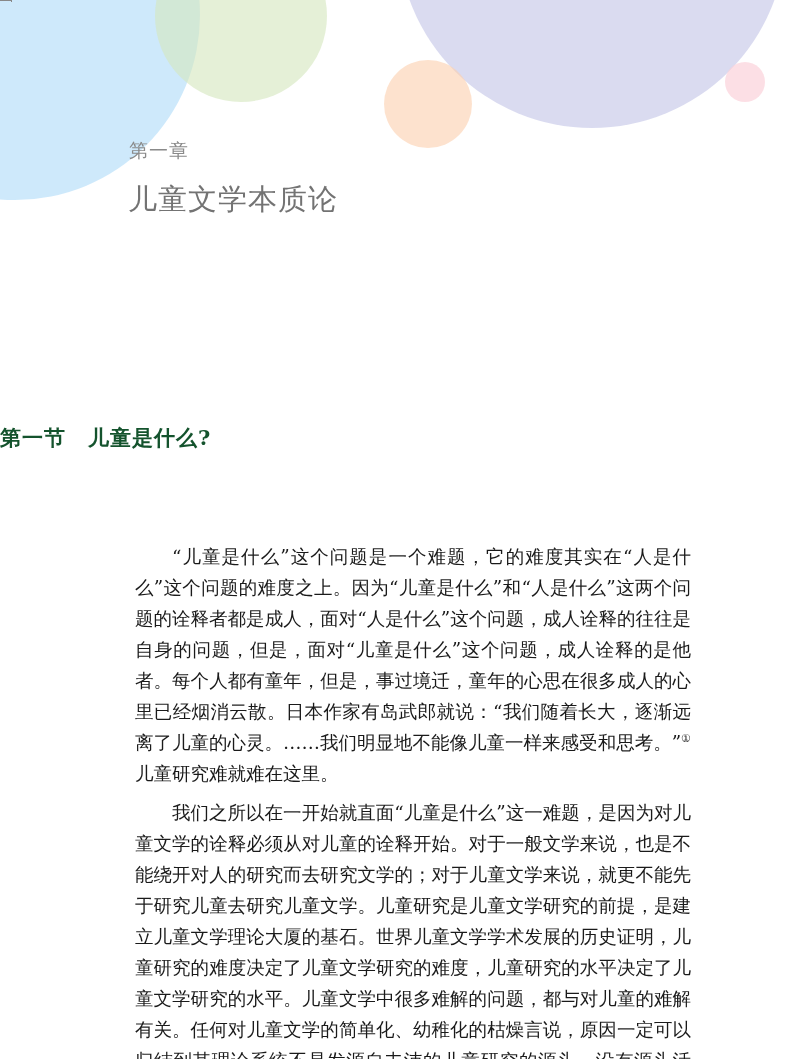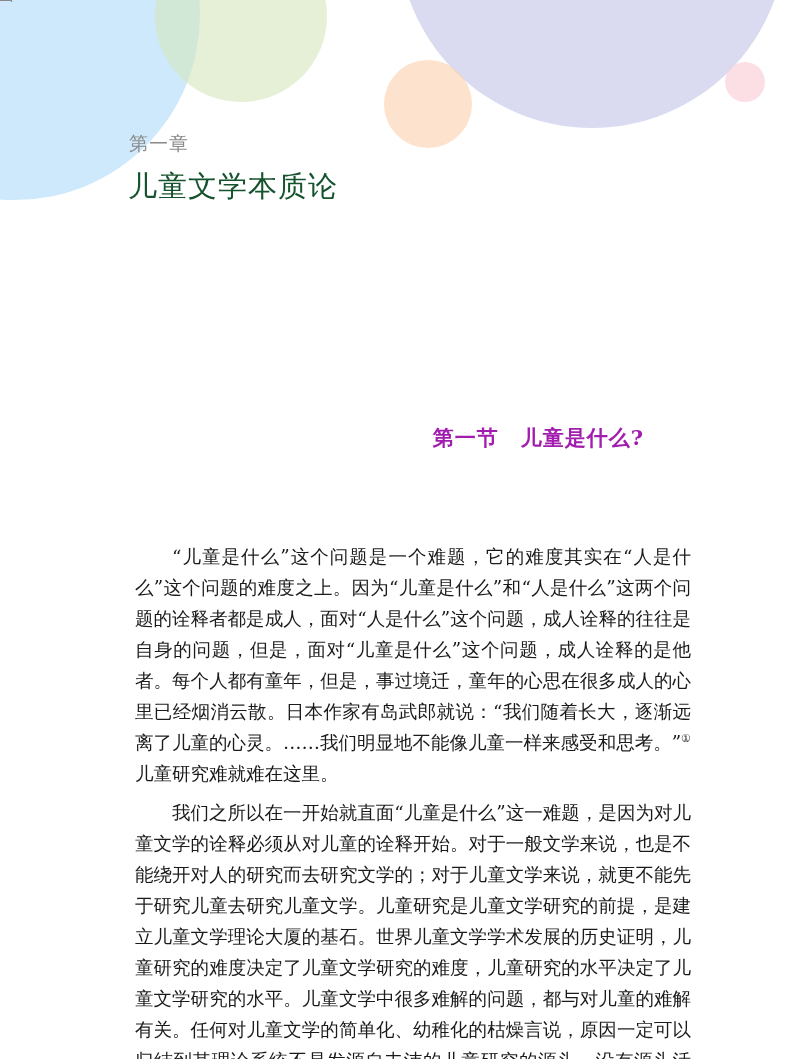--- a/index.html
+++ b/index.html
@@ -11,32 +11,32 @@
     .deco { position: absolute; border-radius: 50%; pointer-events: none; }
     .c-blue   { left: -170px; top: -170px; width: 370px; height: 370px; background: rgba(176,220,248,0.62); }
     .c-green  { left: 155px; top: -70px;  width: 172px; height: 172px; background: rgba(213,230,190,0.62); }
     .c-purple { left: 398px; top: -260px; width: 388px; height: 388px; background: rgba(199,201,232,0.66); }
     .c-orange { left: 384px; top: 60px;   width: 88px;  height: 88px;  background: rgba(251,208,176,0.62); }
     .c-pink   { left: 725px; top: 62px;   width: 40px;  height: 40px;  background: rgba(251,208,216,0.68); }
     .corner-mark { position: absolute; left: 0; top: 0; width: 11px; height: 1px; background: #888; }
     .corner-mark2 { position: absolute; left: 11px; top: 0; width: 1px; height: 2px; background: #888; }
 
     .chapter-label {
-      position: absolute; left: 129px; top: 131px;
+      position: absolute; left: 129px; top: 138px;
       font-family: "DejaVu Sans", "Liberation Sans", sans-serif;
       font-size: 19px; color: #8a8a8a; letter-spacing: 1px;
     }
     .chapter-title {
-      position: absolute; left: 128px; top: 167px;
+      position: absolute; left: 128px; top: 180px;
       font-family: "DejaVu Sans", "Liberation Sans", sans-serif;
-      font-size: 29px; color: #14532d; letter-spacing: 1px;
+      font-size: 29px; color: #737373; letter-spacing: 1px;
     }
     .section-title {
-      position: absolute; left: 0; width: 644px; top: 424px; text-align: right;
-      font-size: 21px; font-weight: bold; color: #a21caf; letter-spacing: 1px;
+      position: absolute; left: 0; width: 644px; top: 424px; text-align: left;
+      font-size: 21px; font-weight: bold; color: #14532d; letter-spacing: 1px;
       white-space: pre;
     }
     .body-text {
       position: absolute; left: 127px; top: 533px; width: 572px;
       font-size: 18.5px; line-height: 31px; color: #1a1a1a;
       text-align: justify;
     }
     .para { margin: 8px; text-indent: 2em; }
     .fn { font-size: 11px; vertical-align: super; line-height: 0; }
   </style>

